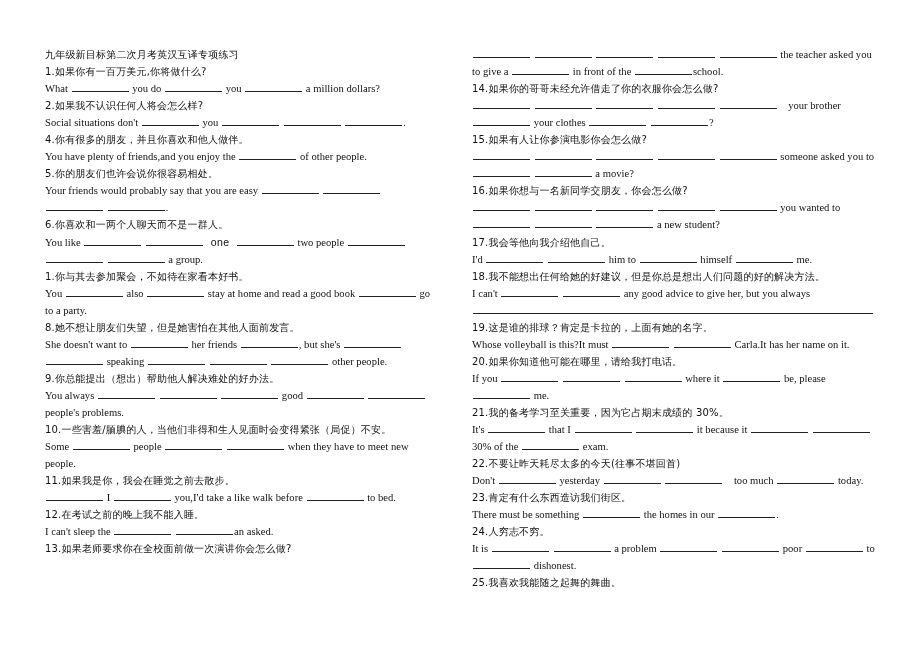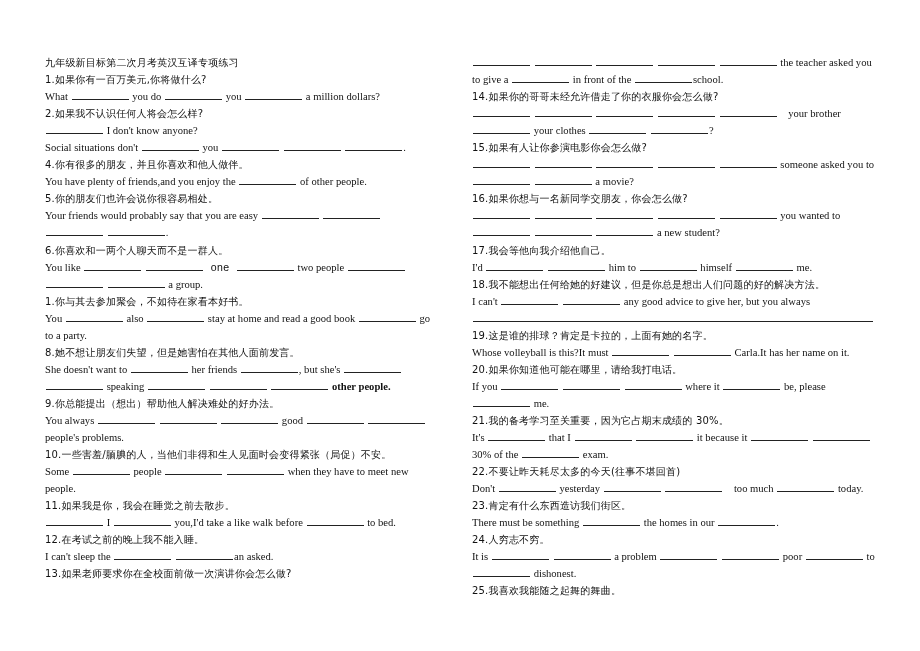--- a/index.html
+++ b/index.html
@@ -1,50 +1,49 @@
 <!DOCTYPE html>
 <html><head>
 <meta charset="utf-8">
 <style>
   html, body { margin:0; padding:0; background:#ffffff; }
   body { width:920px; height:651px; position:relative; overflow:hidden;
          font-family:"Liberation Serif","DejaVu Serif",serif; color:#111; }
-  .col { position:absolute; top:46px; font-size:10.6px; line-height:17.05px;margin-top:8px; }
+  .col { position:absolute; top:46px; font-size:10.6px; line-height:17.05px; }
   .col.left { left:45px; width:400px; }
   .col.right { left:472px; width:402px; }
   .line { white-space:nowrap; height:17.05px; }
   .cn { font-family:"DejaVu Sans",sans-serif; font-size:10px; letter-spacing:0.2px; }
   .blank { display:inline-block; width:57px; border-bottom:1px solid #222; height:10px; vertical-align:baseline; margin:0 1px; }
   .blank.full { width:400px; }
 </style>
 </head>
 <body>
 
 <div class="col left">
   <div class="line cn">九年级新目标第二次月考英汉互译专项练习</div>
   <div id="left-lines">
       <div class="line cn">1.如果你有一百万美元,你将做什么?</div>
       <div class="line"><span style="white-space: pre;">What </span><span class="blank"></span><span style="white-space: pre;"> you do </span><span class="blank"></span><span style="white-space: pre;"> you </span><span class="blank"></span><span style="white-space: pre;"> a million dollars?</span></div>
       <div class="line cn">2.如果我不认识任何人将会怎么样?</div>
-      <div class="line"><span class="blank"></span><span style="white-space: pre;"> I don't know anyone?</span></div>
       <div class="line"><span style="white-space: pre;">Social situations don't </span><span class="blank"></span><span style="white-space: pre;"> you </span><span class="blank"></span><span style="white-space: pre;"> </span><span class="blank"></span><span style="white-space: pre;"> </span><span class="blank"></span><span style="white-space: pre;">.</span></div>
       <div class="line cn">4.你有很多的朋友，并且你喜欢和他人做伴。</div>
       <div class="line"><span style="white-space: pre;">You have plenty of friends,and you enjoy the </span><span class="blank"></span><span style="white-space: pre;"> of other people.</span></div>
       <div class="line cn">5.你的朋友们也许会说你很容易相处。</div>
       <div class="line"><span style="white-space: pre;">Your friends would probably say that you are easy </span><span class="blank"></span><span style="white-space: pre;"> </span><span class="blank"></span></div>
       <div class="line"><span class="blank"></span><span style="white-space: pre;"> </span><span class="blank"></span><span style="white-space: pre;">.</span></div>
       <div class="line cn">6.你喜欢和一两个人聊天而不是一群人。</div>
       <div class="line"><span style="white-space: pre;">You like </span><span class="blank"></span><span style="white-space: pre;"> </span><span class="blank"></span><span style="white-space: pre; font-family: Liberation Mono, monospace;"> one </span><span class="blank"></span><span style="white-space: pre;"> two people </span><span class="blank"></span></div>
       <div class="line"><span class="blank"></span><span style="white-space: pre;"> </span><span class="blank"></span><span style="white-space: pre;"> a group.</span></div>
       <div class="line cn">1.你与其去参加聚会，不如待在家看本好书。</div>
       <div class="line"><span style="white-space: pre;">You </span><span class="blank"></span><span style="white-space: pre; text-align: right;"> also </span><span class="blank"></span><span style="white-space: pre;"> stay at home and read a good book </span><span class="blank"></span><span style="white-space: pre;"> go</span></div>
       <div class="line"><span style="white-space: pre;">to a party.</span></div>
       <div class="line cn">8.她不想让朋友们失望，但是她害怕在其他人面前发言。</div>
       <div class="line"><span style="white-space: pre;">She doesn't want to </span><span class="blank"></span><span style="white-space: pre;"> her friends </span><span class="blank"></span><span style="white-space: pre;">, but she's </span><span class="blank"></span></div>
-      <div class="line"><span class="blank"></span><span style="white-space: pre;"> speaking </span><span class="blank"></span><span style="white-space: pre;"> </span><span class="blank"></span><span style="white-space: pre;"> </span><span class="blank"></span><span style="white-space: pre; font-weight: bold;"> other people.</span></div>
+      <div class="line"><span class="blank"></span><span style="white-space: pre;"> speaking </span><span class="blank"></span><span style="white-space: pre;"> </span><span class="blank"></span><span style="white-space: pre;"> </span><span class="blank"></span><span style="white-space: pre;"> other people.</span></div>
       <div class="line cn">9.你总能提出（想出）帮助他人解决难处的好办法。</div>
       <div class="line"><span style="white-space: pre;">You always </span><span class="blank"></span><span style="white-space: pre;"> </span><span class="blank"></span><span style="white-space: pre;"> </span><span class="blank"></span><span style="white-space: pre;"> good </span><span class="blank"></span><span style="white-space: pre;"> </span><span class="blank"></span></div>
       <div class="line"><span style="white-space: pre;">people's problems.</span></div>
       <div class="line cn">10.一些害羞/腼腆的人，当他们非得和生人见面时会变得紧张（局促）不安。</div>
       <div class="line"><span style="white-space: pre;">Some </span><span class="blank"></span><span style="white-space: pre;"> people </span><span class="blank"></span><span style="white-space: pre;"> </span><span class="blank"></span><span style="white-space: pre;"> when they have to meet new</span></div>
       <div class="line"><span style="white-space: pre;">people.</span></div>
       <div class="line cn">11.如果我是你，我会在睡觉之前去散步。</div>
       <div class="line"><span class="blank"></span><span style="white-space: pre;"> I </span><span class="blank"></span><span style="white-space: pre;"> you,I'd take a like walk before </span><span class="blank"></span><span style="white-space: pre;"> to bed.</span></div>
       <div class="line cn">12.在考试之前的晚上我不能入睡。</div>
       <div class="line"><span style="white-space: pre;">I can't sleep the </span><span class="blank"></span><span style="white-space: pre;"> </span><span class="blank"></span><span style="white-space: pre;">an asked.</span></div>

